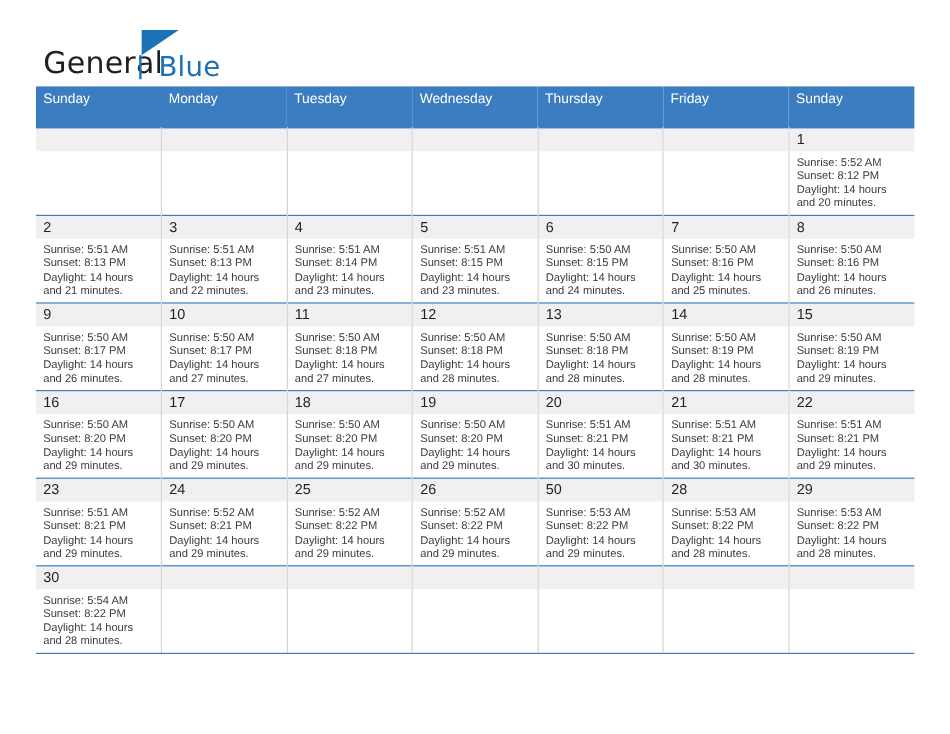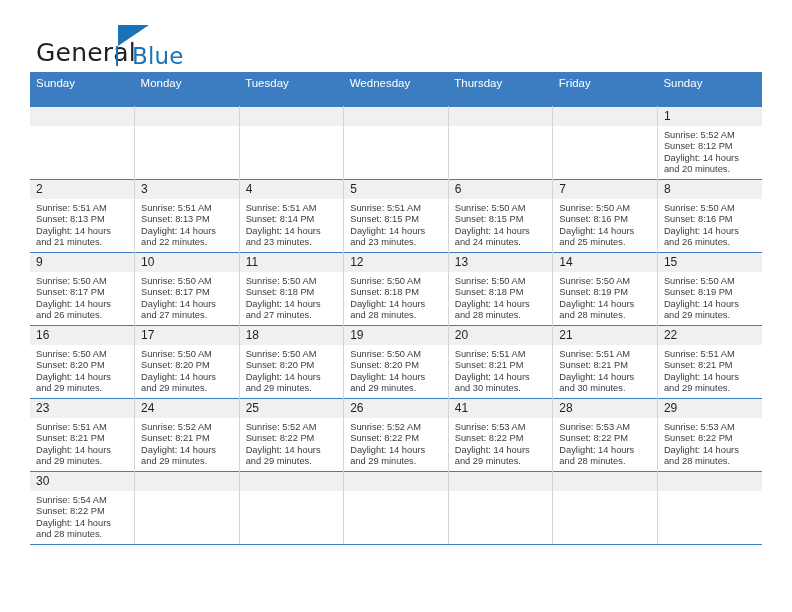--- a/index.html
+++ b/index.html
@@ -494,21 +494,21 @@
               <div class="lines">
                 <div>Sunrise: 5:52 AM</div>
                 <div>Sunset: 8:22 PM</div>
                 <div>Daylight: 14 hours</div>
                 <div>and 29 minutes.</div>
               </div>
             </div>
           </td>
           <td>
             <div class="cell-inner">
-              <div class="daynum">41</div>
+              <div class="daynum">50</div>
               <div class="lines">
                 <div>Sunrise: 5:53 AM</div>
                 <div>Sunset: 8:22 PM</div>
                 <div>Daylight: 14 hours</div>
                 <div>and 29 minutes.</div>
               </div>
             </div>
           </td>
           <td>
             <div class="cell-inner">

